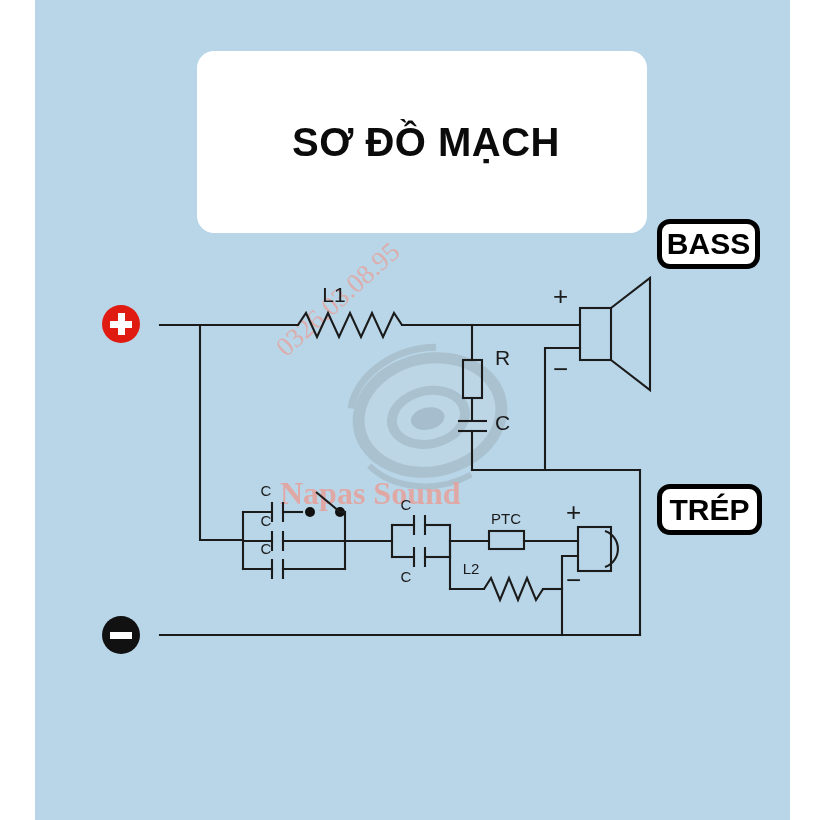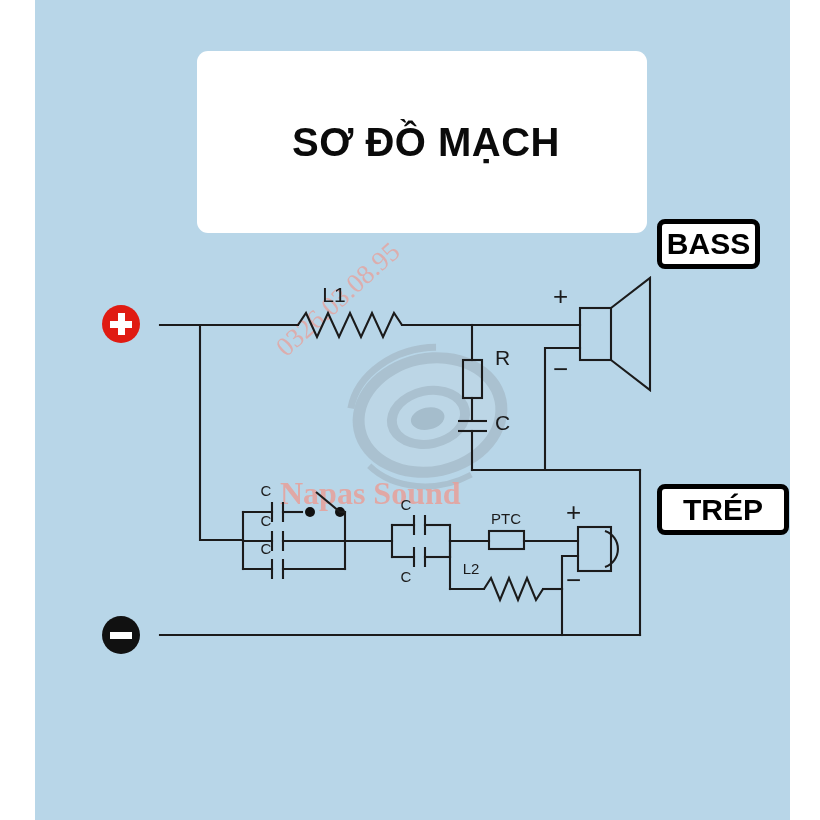--- a/index.html
+++ b/index.html
@@ -62,21 +62,21 @@
     fill: #1b1b1b;
   }
   
   #title-card {
     position: absolute;
     left: 197px;
     top: 51px;
     width: 450px;
     height: 182px;
     background: #ffffff;
-    border-radius: 11px;
+    border-radius: 17px;
   }
   #title-text {
     position: absolute;
     left: 0;
     top: 0;
     width: 450px;
     height: 182px;
     display: flex;
     align-items: center;
     justify-content: center;
@@ -85,39 +85,39 @@
     color: #0b0b0b;
     letter-spacing: 0.5px;
     padding-left: 8px;
     box-sizing: border-box;
   }
   
   .pill {
     position: absolute;
     background: #ffffff;
     border: 5px solid #000000;
-    border-radius: 8px;
+    border-radius: 13px;
     display: flex;
     align-items: center;
     justify-content: center;
     font-weight: bold;
     color: #000000;
     box-sizing: border-box;
   }
   #label-bass {
     left: 657px;
     top: 219px;
     width: 103px;
     height: 50px;
     font-size: 30px;
   }
   #label-trep {
     left: 657px;
     top: 484px;
-    width: 132px;
+    width: 105px;
     height: 51px;
     font-size: 30px;
   }
   
   .terminal {
     position: absolute;
     border-radius: 50%;
     display: flex;
     align-items: center;
     justify-content: center;

